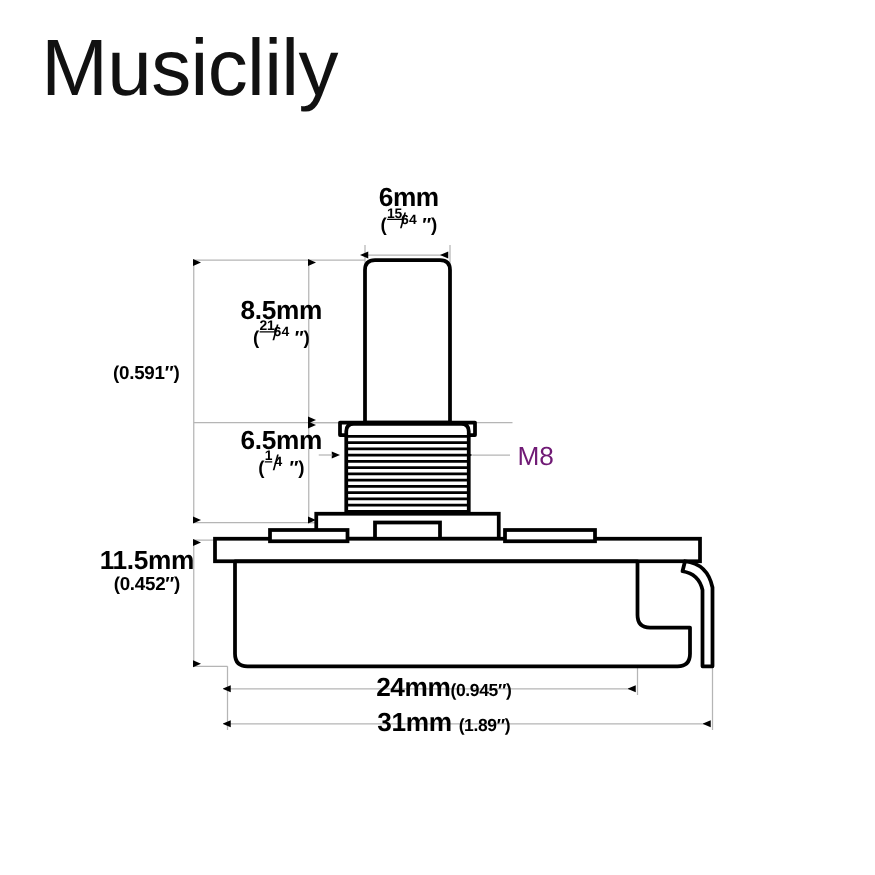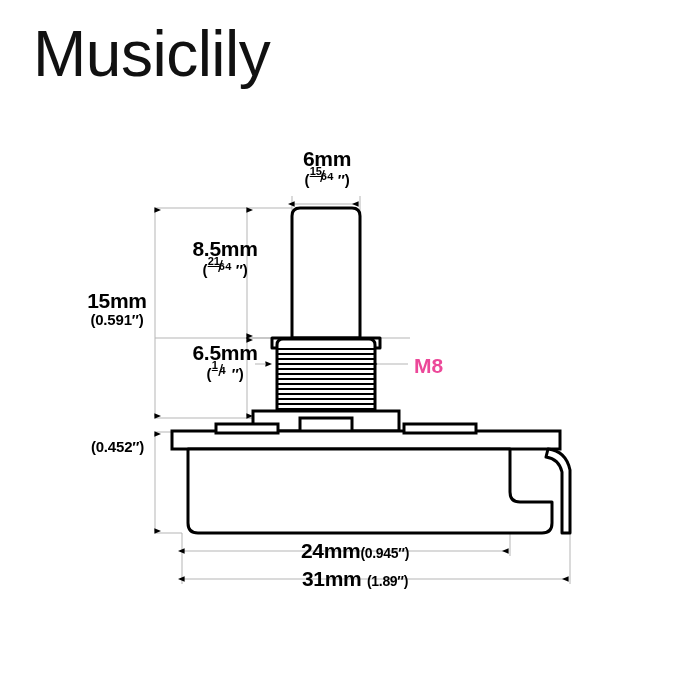--- a/index.html
+++ b/index.html
@@ -87,22 +87,22 @@
     font-family: Liberation Mono, monospace;
   }
   .frac-narrow { width: 1.35em; }
   .frac-narrow .slash { left: 0.40em; }
   .frac-narrow .den { left: 0.72em; }
   #m8-label {
     position: absolute;
     left: 414px;
     top: 354px;
     font-size: 21px;
-    font-weight: bold;
-    color: #ec4899;
+    font-weight: normal;
+    color: #701a75;
   }
 </style>
 </head>
 <body>
 
 <div id="brand-title">Musiclily</div>
 
 <svg id="drawing" width="700" height="700" viewBox="0 0 700 700">
   <defs>
     <marker id="arrUp" markerWidth="7" markerHeight="7" refX="3.5" refY="6" orient="auto" markerUnits="userSpaceOnUse">
@@ -230,32 +230,32 @@
   <div class="dim-main">6mm</div>
   <div class="dim-sub">(<span class="frac"><span class="num">15</span><span class="slash">/</span><span class="den">64</span></span><span>″</span>)</div>
 </div>
 
 <div class="dim-label" style="left:170px; top:238px; width:110px;">
   <div class="dim-main">8.5mm</div>
   <div class="dim-sub">(<span class="frac"><span class="num">21</span><span class="slash">/</span><span class="den">64</span></span><span>″</span>)</div>
 </div>
 
 <div class="dim-label" style="left:62px; top:290px; width:110px;">
-  <div class="dim-main">15mm</div>
   <div class="dim-sub">(0.591″)</div>
 </div>
 
 <div class="dim-label" style="left:170px; top:342px; width:110px;">
   <div class="dim-main">6.5mm</div>
   <div class="dim-sub">(<span class="frac frac-narrow"><span class="num">1</span><span class="slash">/</span><span class="den">4</span></span><span>″</span>)</div>
 </div>
 
 <div id="m8-label">M8</div>
 
 <div class="dim-label" style="left:55px; top:438px; width:125px;">
+  <div class="dim-main">11.5mm</div>
   <div class="dim-sub">(0.452″)</div>
 </div>
 
 <div class="dim-label dim-inline" style="left:255px; top:540px; width:200px;">
   <span>24mm</span><span class="paren">(0.945″)</span>
 </div>
 
 <div class="dim-label dim-inline" style="left:255px; top:568px; width:200px;">
   <span>31mm</span> <span class="paren">(1.89″)</span>
 </div>

